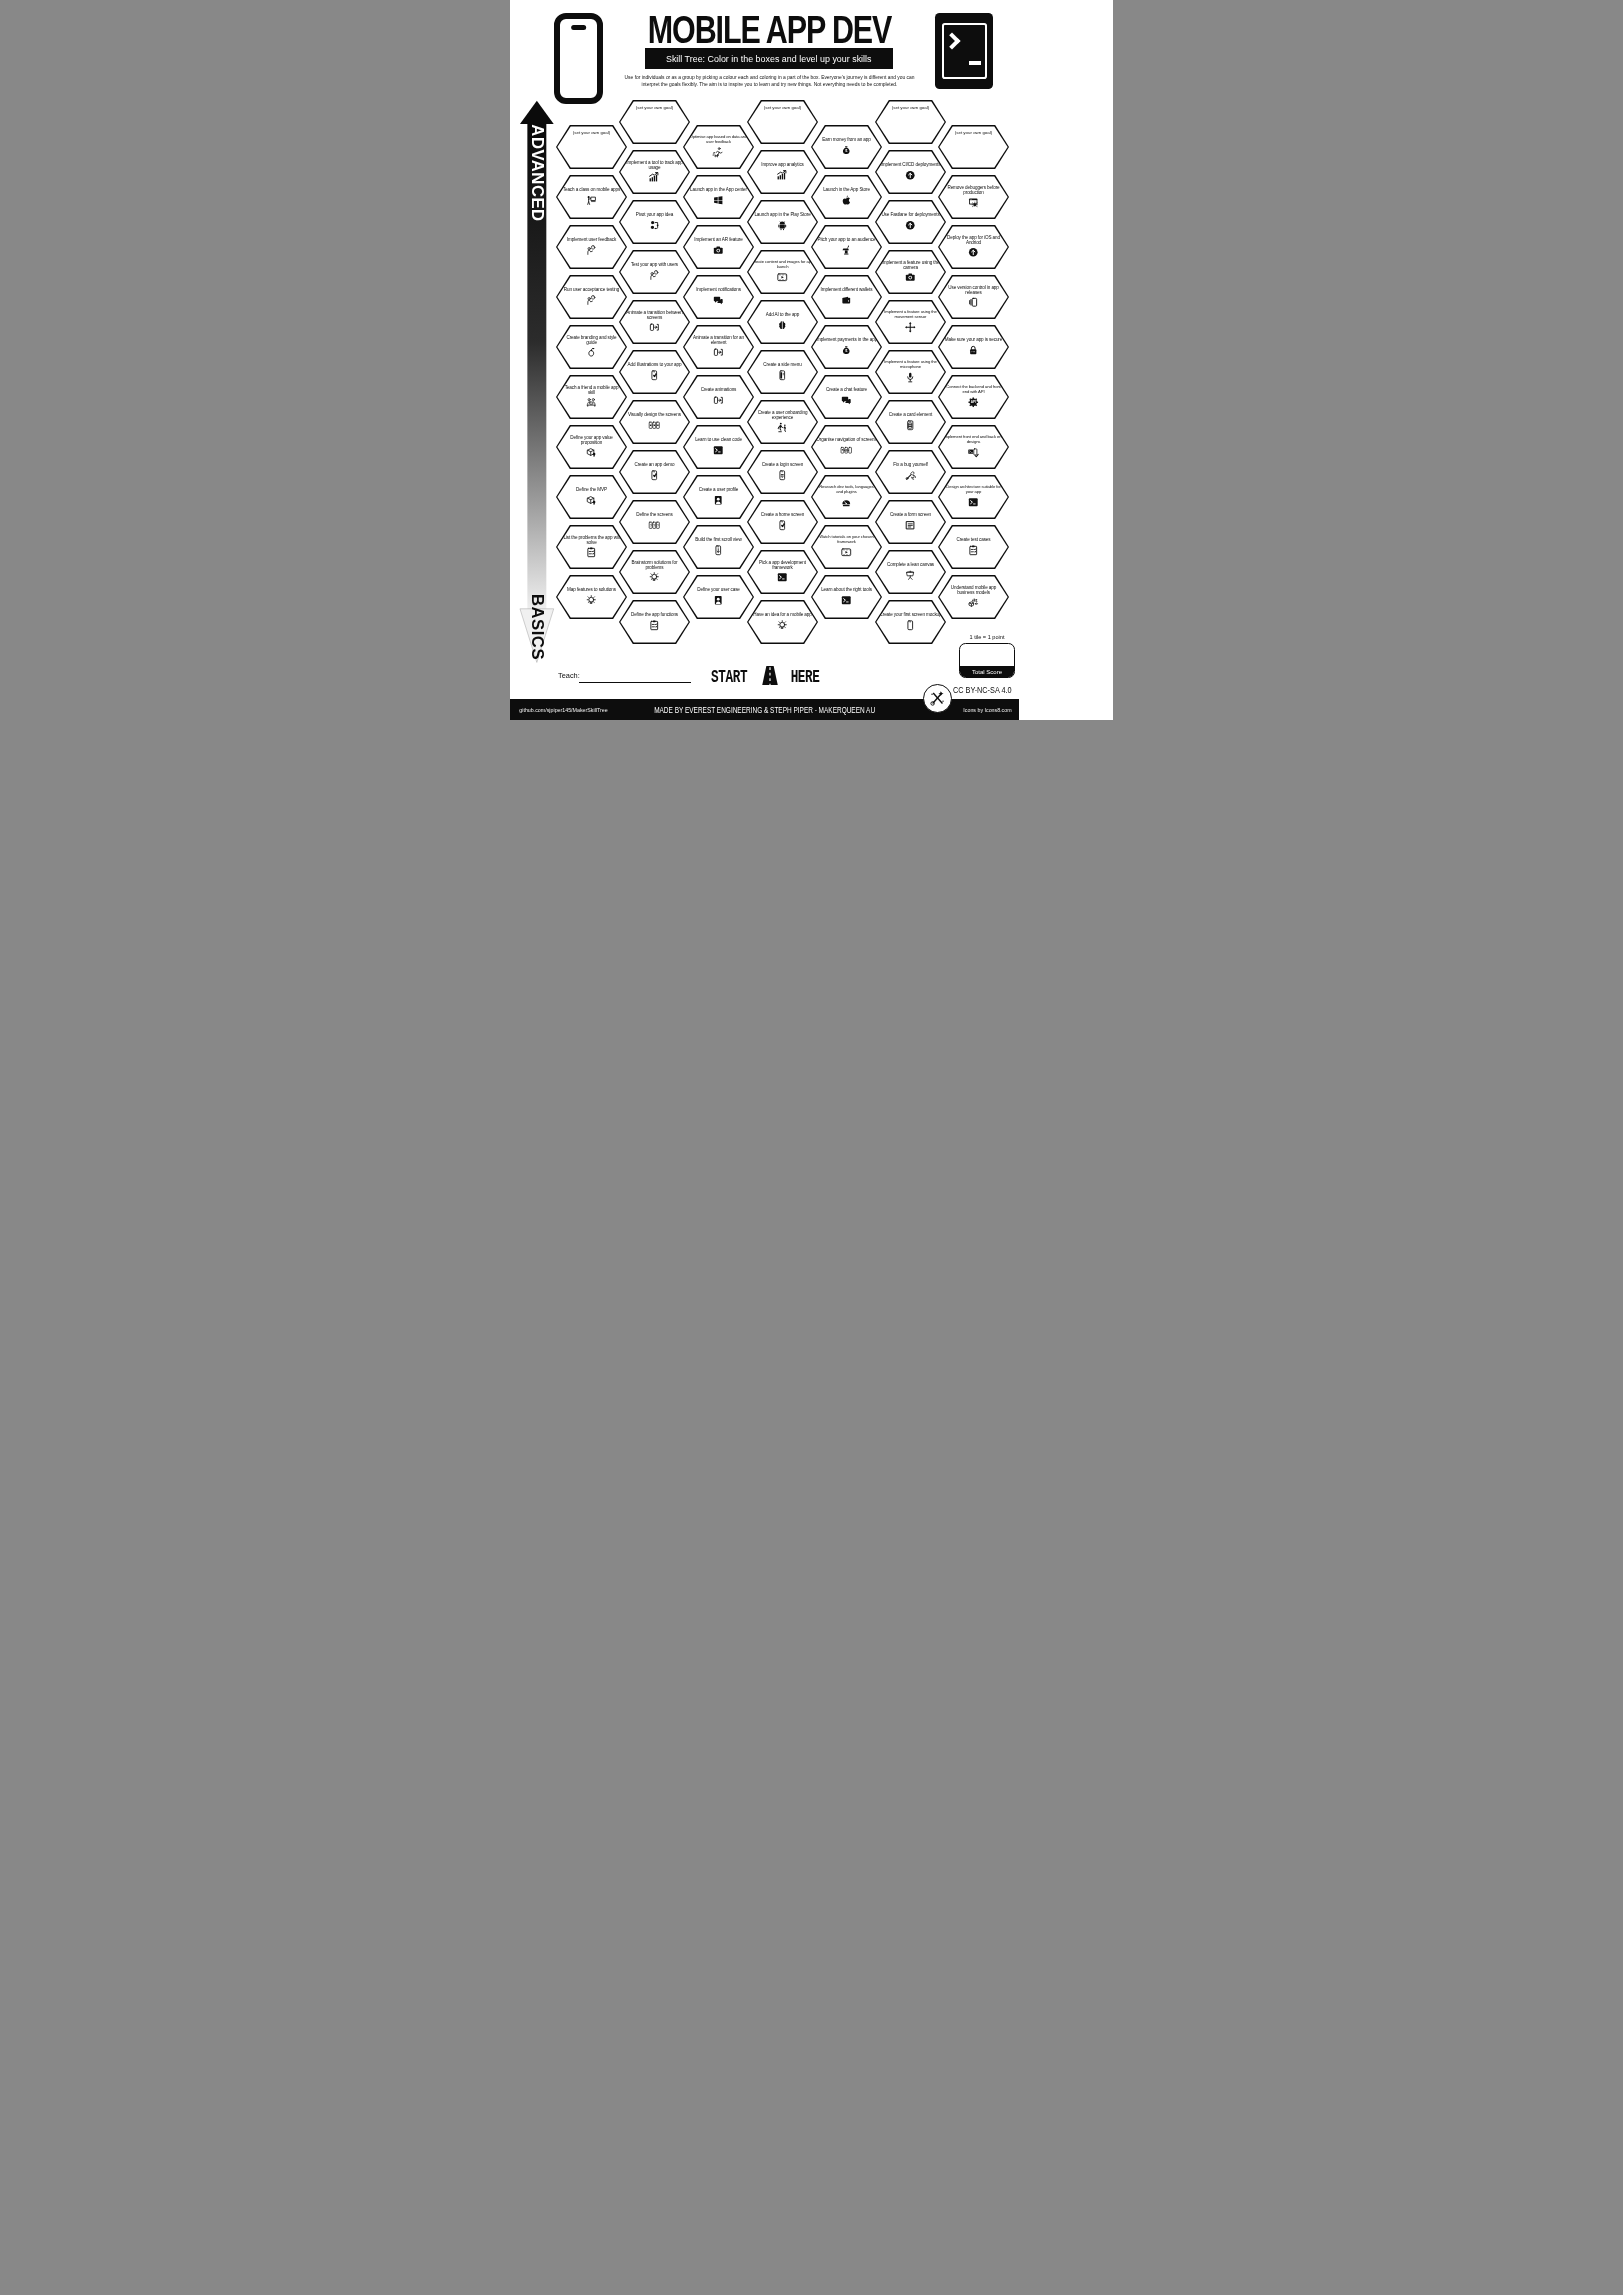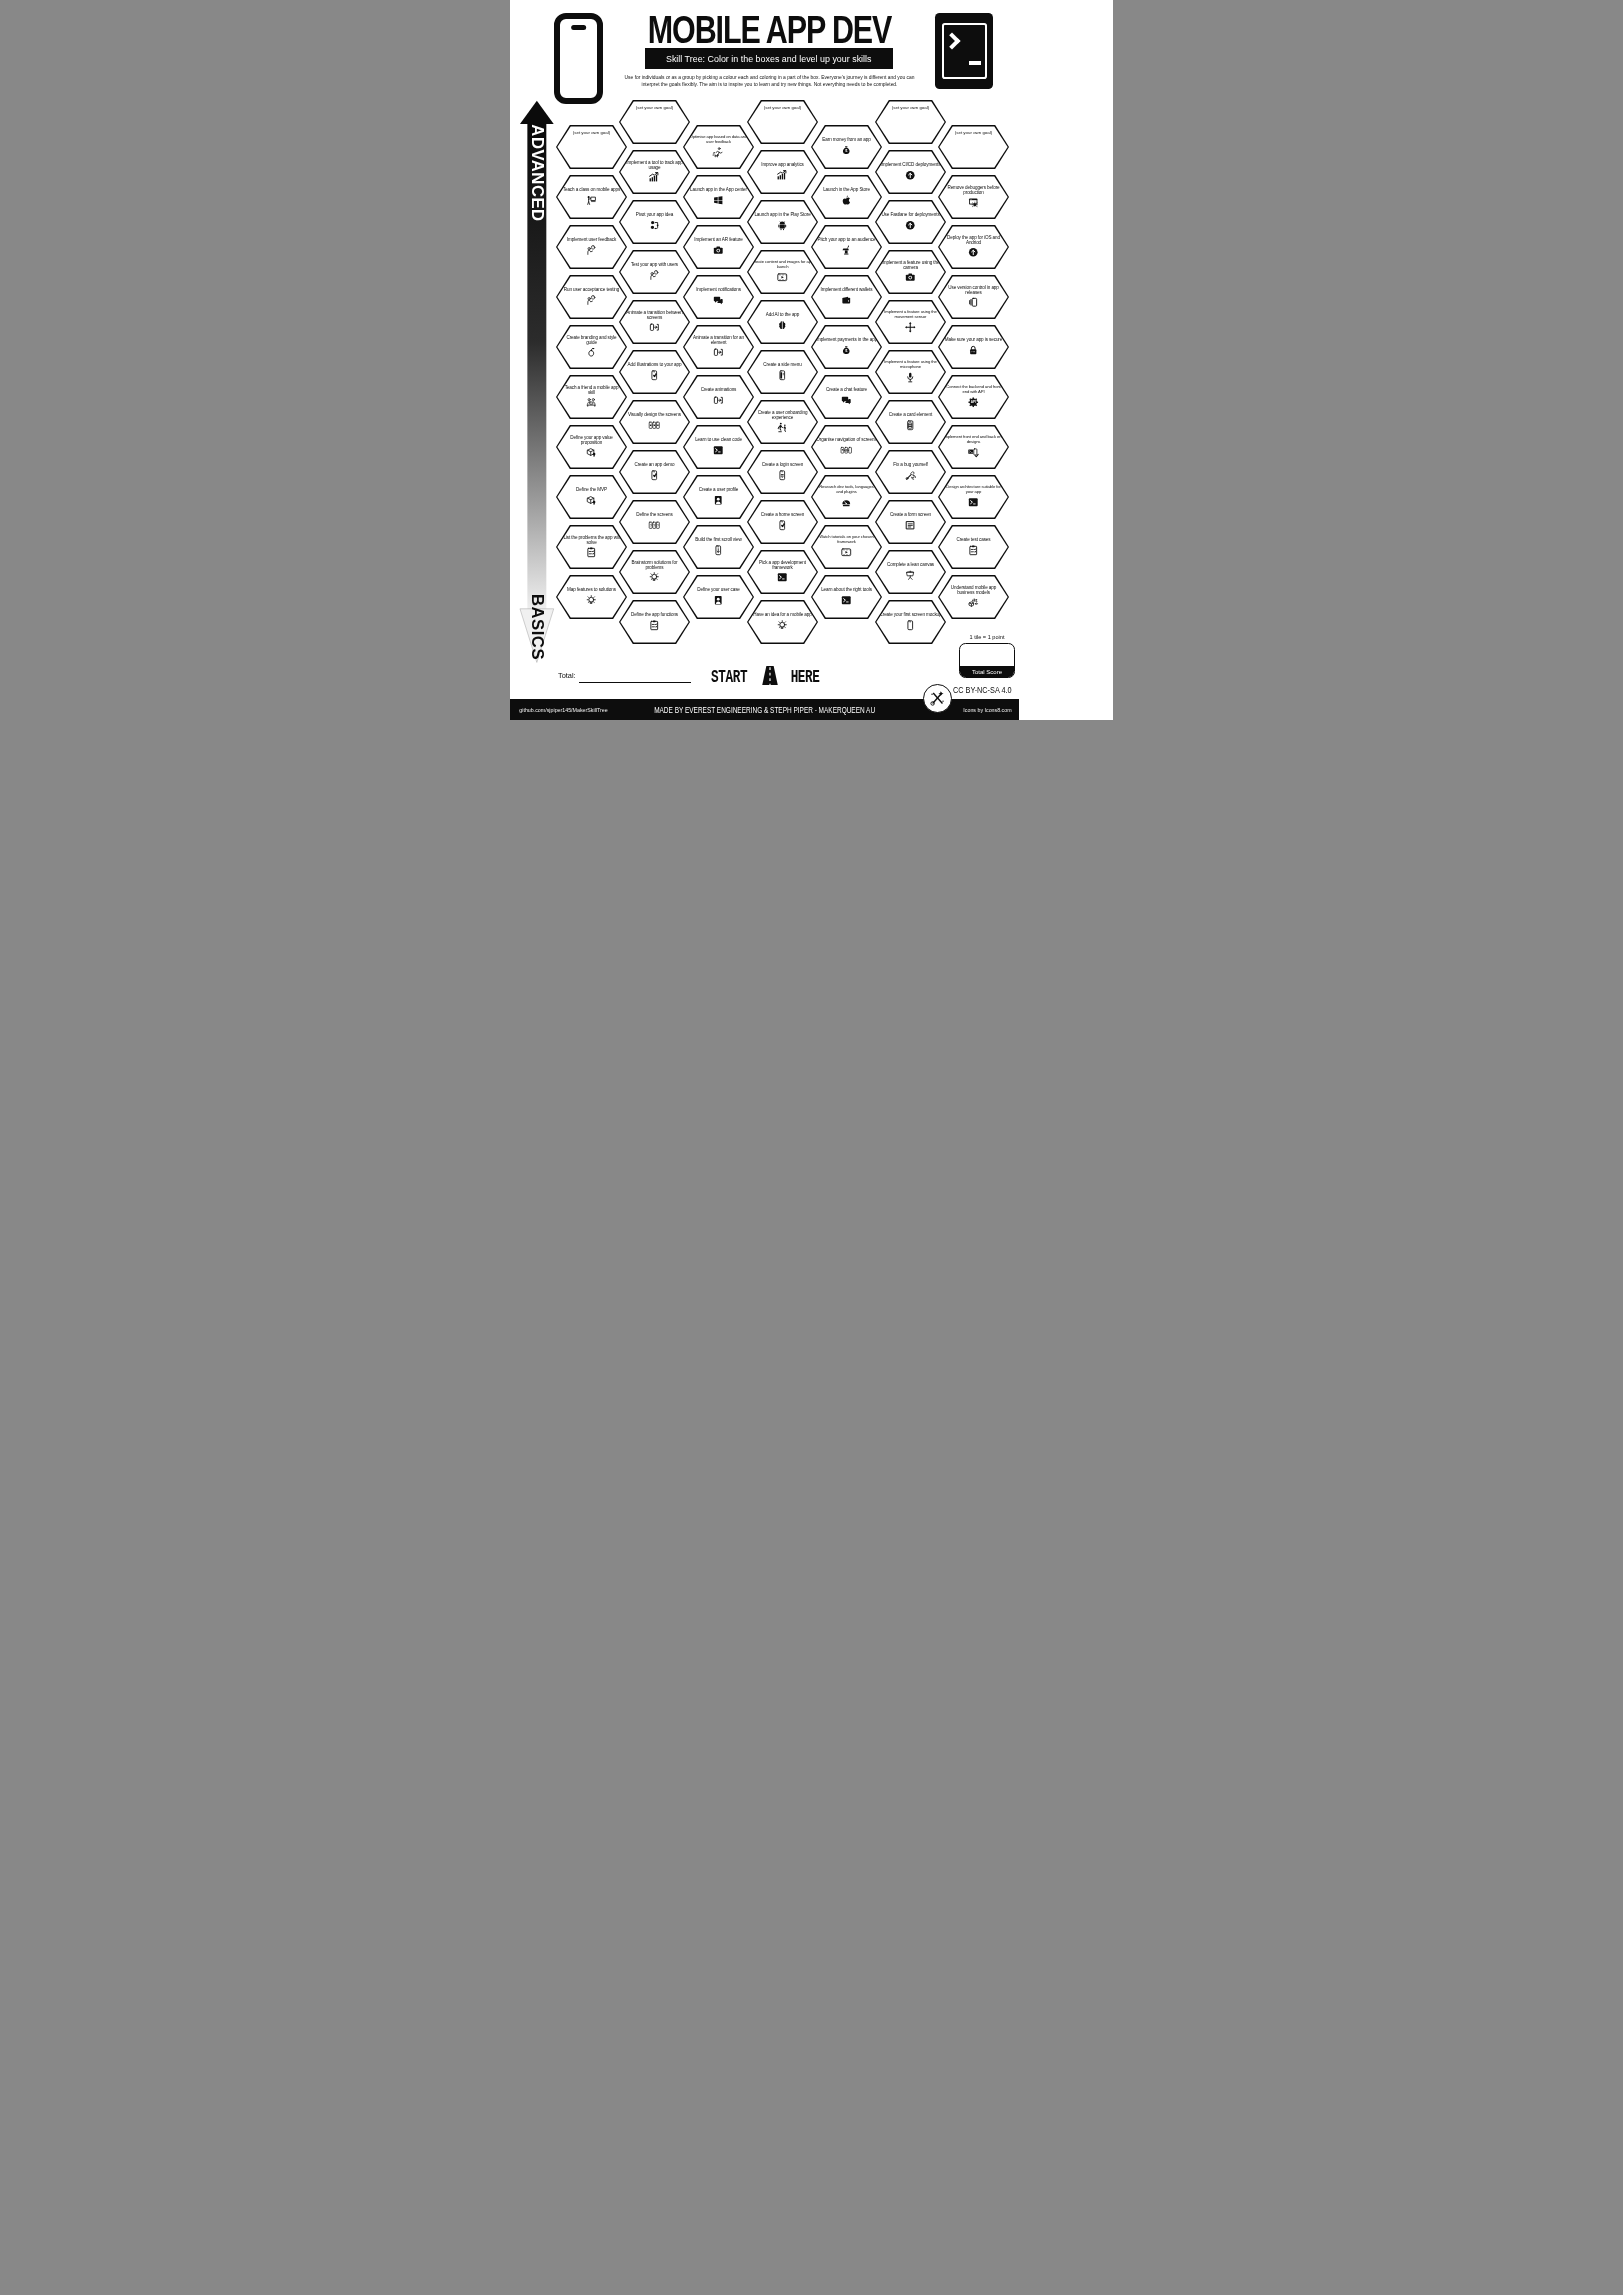--- a/index.html
+++ b/index.html
@@ -1043,21 +1043,21 @@
     <span class="word">START</span>
     <span>
       <svg width="22" height="21" viewBox="0 0 48 46">
           <path d="M16 2 H32 L41 44 H7 Z" fill="#0d0d0d"></path>
           <path d="M24 5 v39" stroke="#fff" stroke-width="2.6" stroke-dasharray="6 6"></path>
         </svg>
     </span>
     <span class="word">HERE</span>
   </div>
 
-  <div class="name-row">Total:</div>
+  <div class="name-row">Teach:</div>
   <div class="name-line"></div>
 
   <div class="tile-note">1 tile = 1 point</div>
   <div class="score-box">
     <div class="writearea"></div>
     <div class="bar">Total Score</div>
   </div>
 
   <div class="cc-badge">
     <svg width="18.5" height="18.5" viewBox="0 0 32 32">

